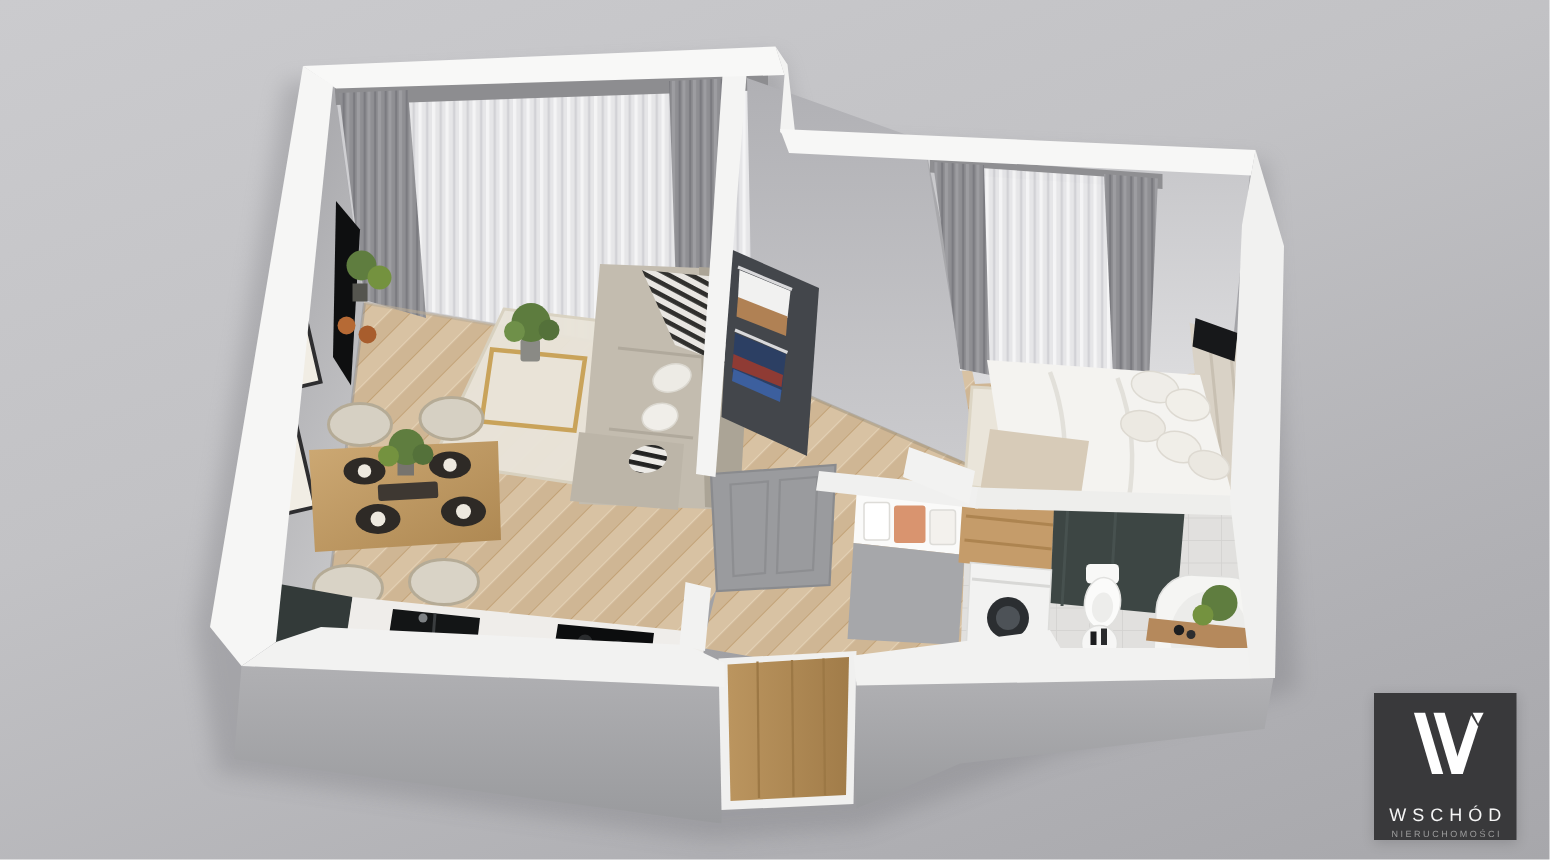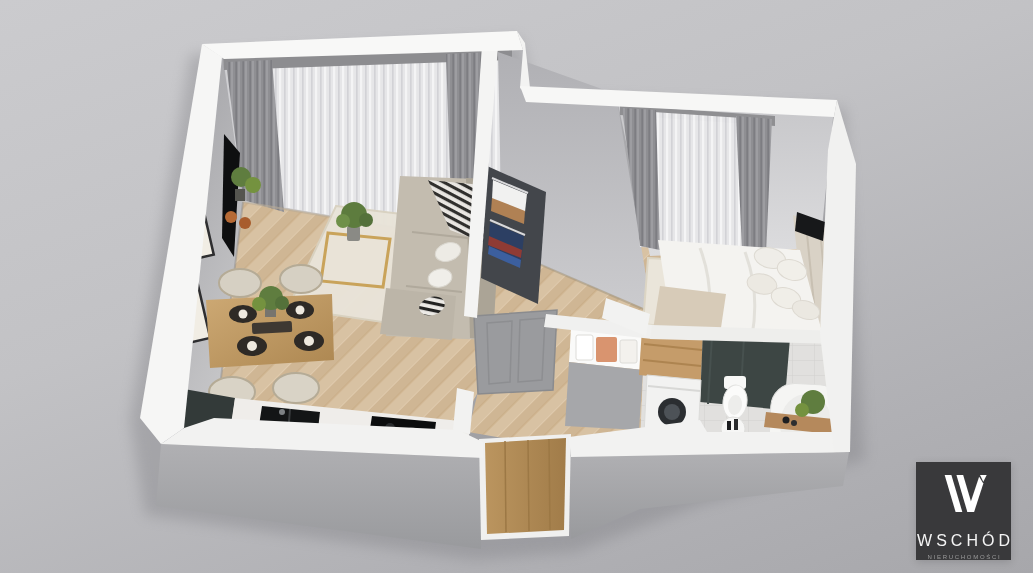--- a/index.html
+++ b/index.html
@@ -9,21 +9,21 @@
     font-family: "Liberation Sans", sans-serif;
   }
   #scene { position: absolute; left: 0; top: 0; }
   .logo-box {
     position: absolute; left: 916px; top: 462px; width: 95px; height: 98px;
     background: #39393b; display: flex; flex-direction: column; align-items: center;
     justify-content: flex-start; box-shadow: 0 2px 8px rgba(0,0,0,0.15);
   }
   .logo-mark { margin-top: 13px; }
   .logo-brand {
-    color: #f5f5f5; font-size: 16px; letter-spacing: 4px; margin-top: 20px;
+    color: #f5f5f5; font-size: 12px; letter-spacing: 4px; margin-top: 20px;
     font-weight: 400; white-space: nowrap; transform: translateX(2px);
   }
   .logo-tagline {
     color: #9c9c9c; font-size: 6px; letter-spacing: 1.7px; margin-top: 4px;
     white-space: nowrap; transform: translateX(1px);
   }
 </style>
 </head>
 <body>
 

